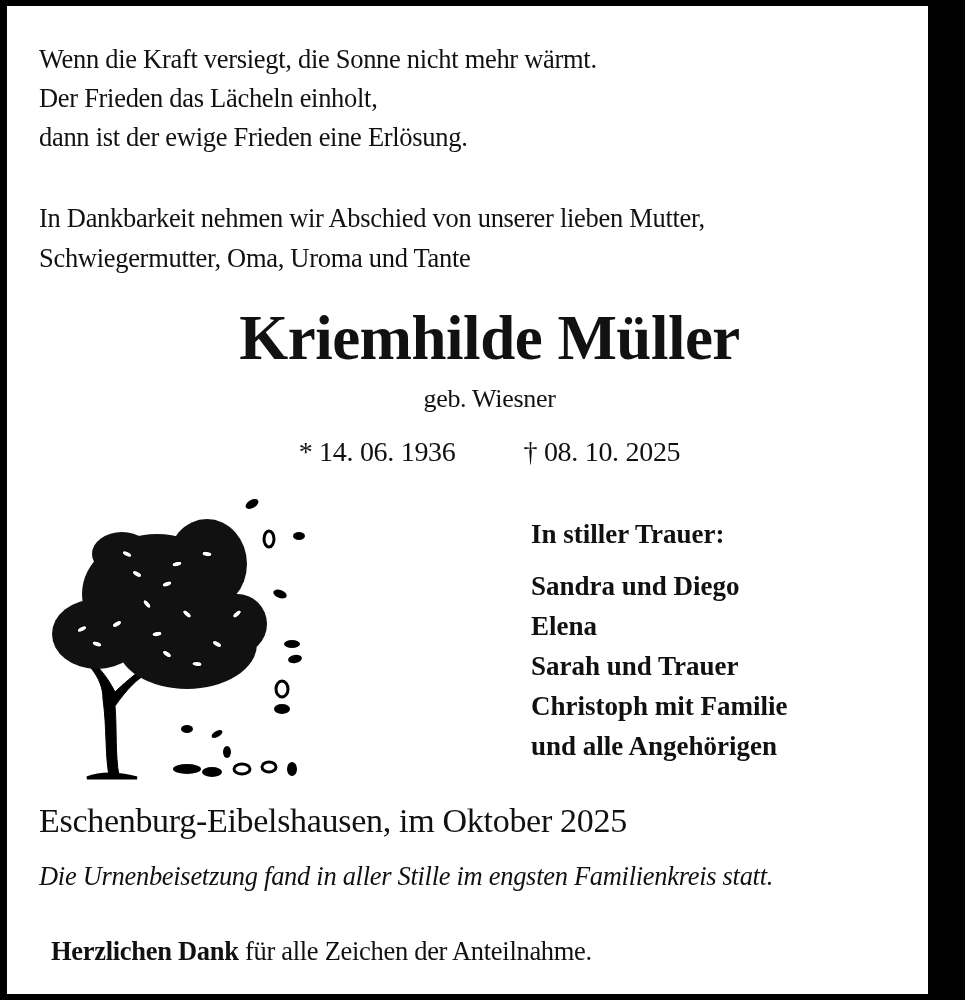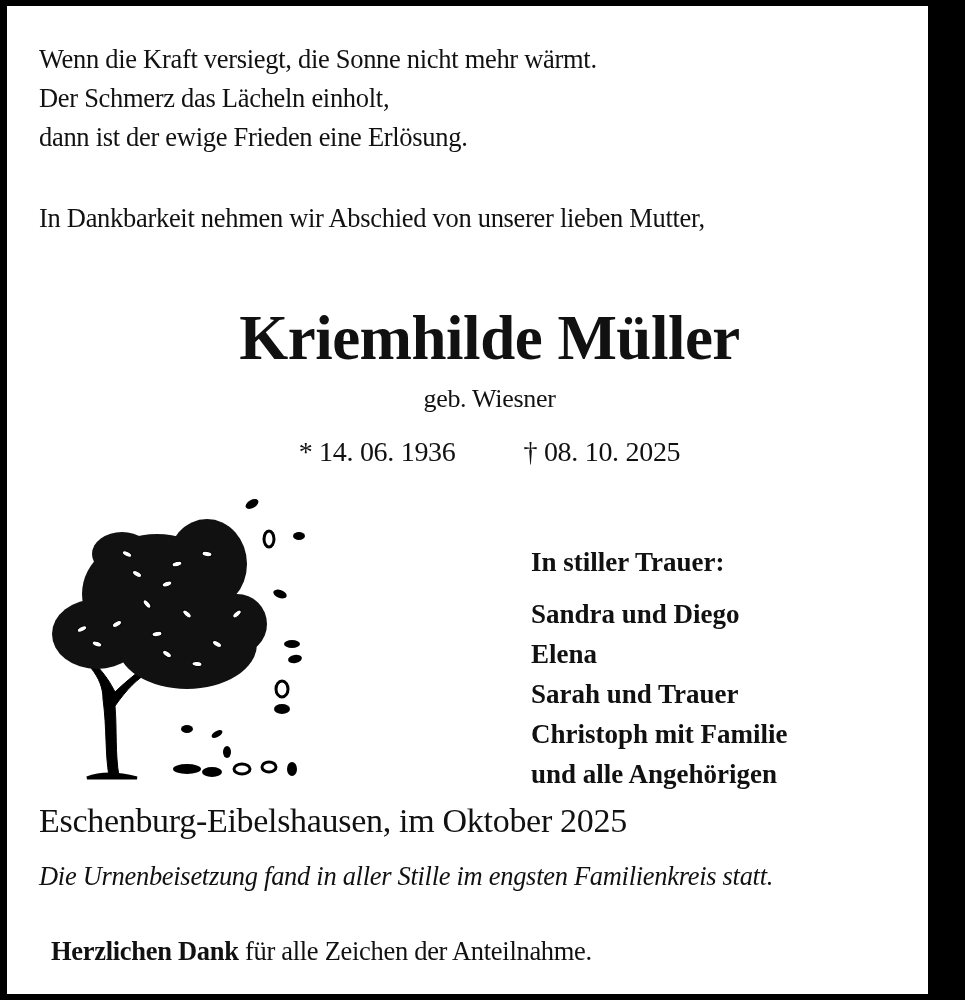--- a/index.html
+++ b/index.html
@@ -16,40 +16,41 @@
   }
   .serif { font-family: "Liberation Serif", "DejaVu Serif", serif; color: #111; }
   .abs { position: absolute; white-space: nowrap; }
   .verse { left: 32px; top: 34px; font-size: 26.5px; line-height: 39px; letter-spacing: -0.3px; }
   .intro { left: 32px; top: 192px; font-size: 26.5px; line-height: 40px; letter-spacing: -0.3px; }
   .name { left: 0; width: 965px; text-align: center; top: 296px; font-size: 63px; font-weight: bold; letter-spacing: -0.5px; }
   .maiden { left: 0; width: 965px; text-align: center; top: 378px; font-size: 26px; letter-spacing: -0.3px; }
   .dates { left: 0; width: 965px; text-align: center; top: 430px; font-size: 28px; letter-spacing: -0.3px; }
   .dates .gap { display: inline-block; width: 68px; }
   .mourners { left: 524px; top: 508px; font-size: 27px; font-weight: bold; line-height: 40px; }
-  .mourners .heading { margin-bottom: 12px; margin-top: 28px; }
+  .mourners .heading { margin-bottom: 12px; }
   .place { left: 32px; top: 796px; font-size: 34px; letter-spacing: -0.3px; }
   .burial { left: 32px; top: 855px; font-size: 26.5px; letter-spacing: -0.3px; font-style: italic; }
   .thanks { left: 32px; top: 930px; font-size: 26.5px; letter-spacing: -0.3px; margin-left: 12px; }
   .thanks b { font-weight: bold; }
   .tree { position: absolute; left: 30px; top: 478px; width: 285px; height: 300px; }
 </style>
 </head>
 <body>
 
 <div class="frame">
 
   <div class="abs serif verse">
     <div>Wenn die Kraft versiegt, die Sonne nicht mehr wärmt.</div>
-    <div>Der Schmerz das Lächeln einholt,</div>
+    <div>Der Frieden das Lächeln einholt,</div>
     <div>dann ist der ewige Frieden eine Erlösung.</div>
   </div>
 
   <div class="abs serif intro">
     <div>In Dankbarkeit nehmen wir Abschied von unserer lieben Mutter,</div>
+    <div>Schwiegermutter, Oma, Uroma und Tante</div>
   </div>
 
   <div class="abs serif name">Kriemhilde Müller</div>
   <div class="abs serif maiden">geb. Wiesner</div>
 
   <div class="abs serif dates">
     <span>* 14. 06. 1936</span><span class="gap"></span><span>† 08. 10. 2025</span>
   </div>
 
   <svg class="tree" viewBox="0 0 285 300">

